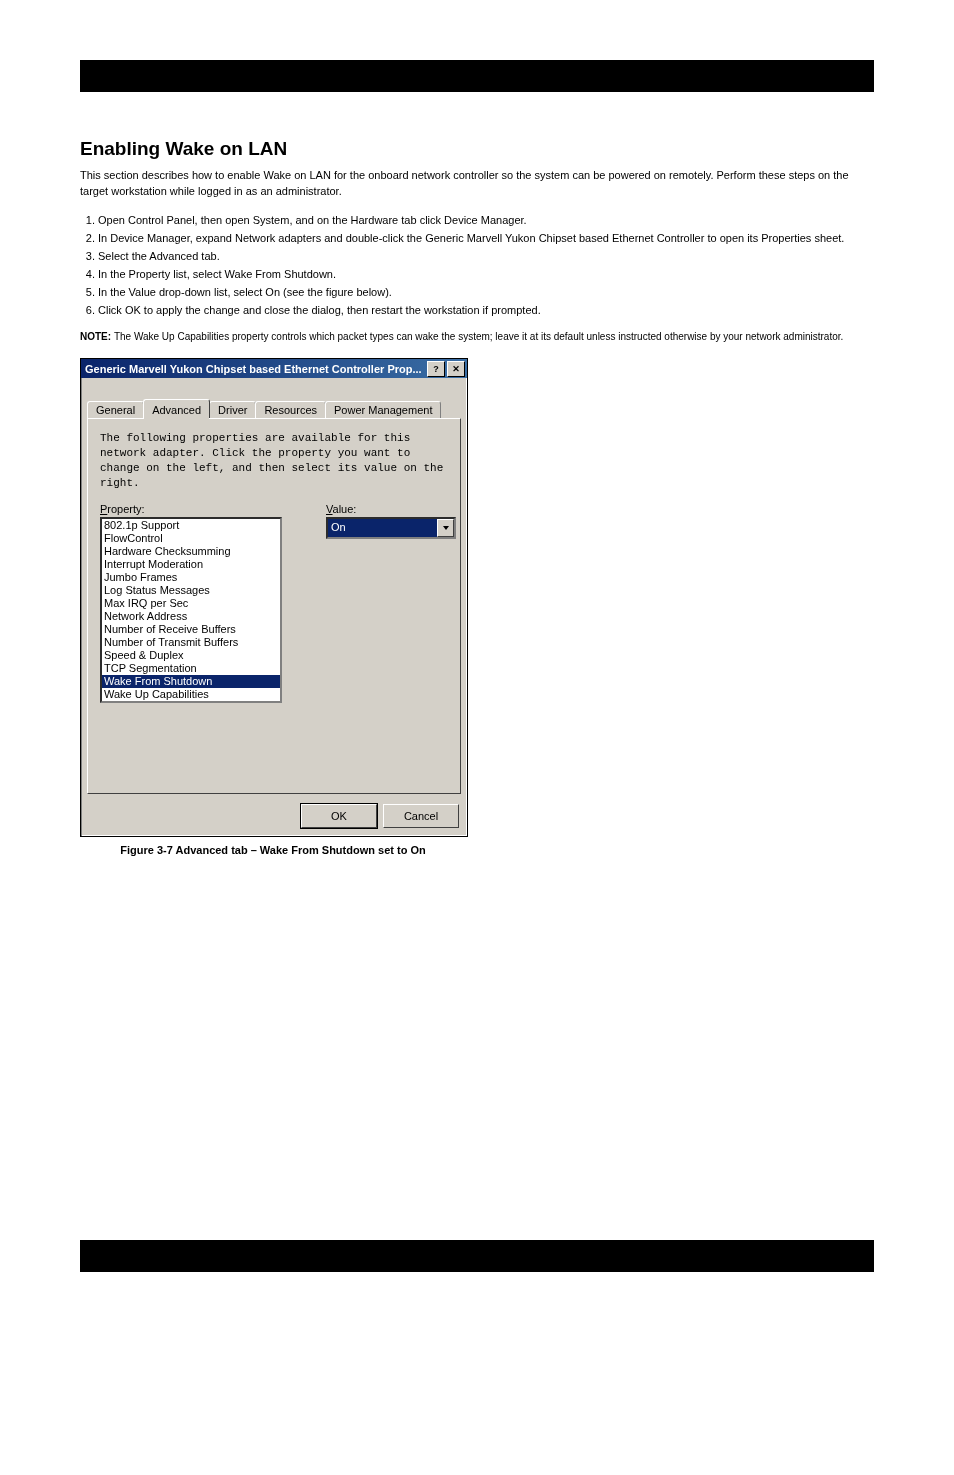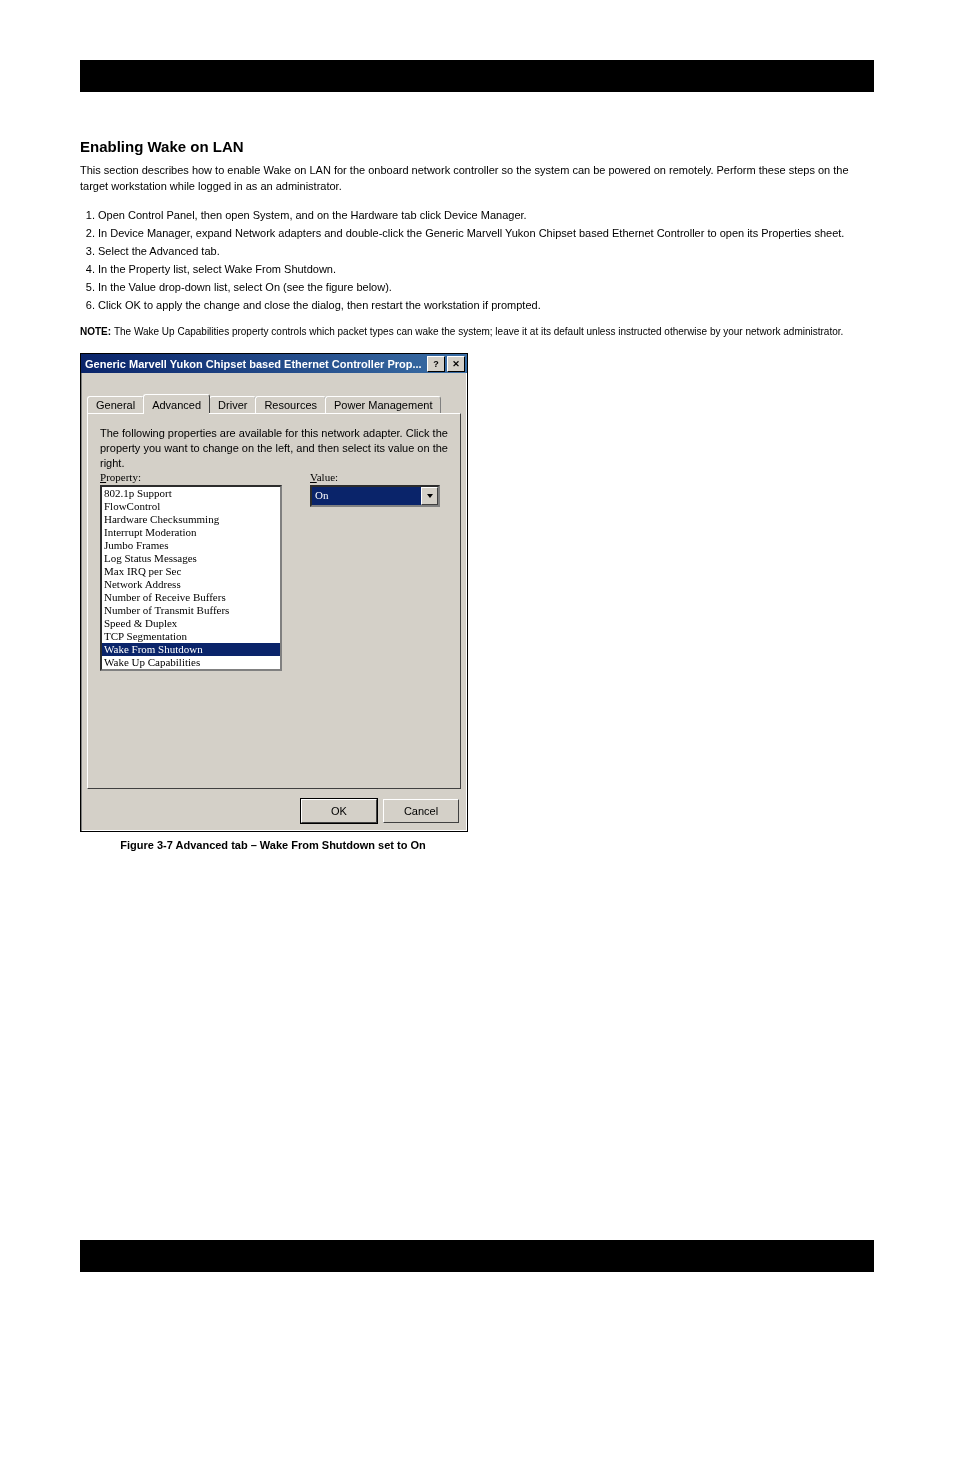--- a/index.html
+++ b/index.html
@@ -2,40 +2,40 @@
 <html><head>
 <meta charset="utf-8">
 <style>
   html,body{margin:0;padding:0;background:#fff;font-family:"Segoe UI",Tahoma,Arial,sans-serif;font-size:11px;color:#000;}
   .page{width:954px;height:1475px;margin:0 auto;background:#fff;position:relative;}
   .top-bar,.bottom-bar{position:absolute;left:80px;right:80px;height:32px;background:#000;}
   .top-bar{top:60px;}
   .bottom-bar{top:1240px;}
   .doc-body{position:absolute;left:80px;top:120px;width:794px;}
   .doc-body p{margin:0 0 14px 0;line-height:1.45;}
-  .doc-body h2{font-size:15px;font-weight:bold;margin:18px 0 8px 0;}
+  .doc-body h2{font-size:19px;font-weight:bold;margin:18px 0 8px 0;}
   .doc-body ol{margin:0 0 14px 18px;padding:0;}
   .doc-body li{margin-bottom:6px;}
   .note{font-size:10px;}
   .note b{font-weight:bold;}
   .figure-caption{font-weight:bold;text-align:center;margin:6px 0 0 0;}
 
   
   .dialog{width:386px;margin:14px 0 6px 0;background:#D4D0C8;border:1px solid #000;box-shadow:1px 1px 0 #808080 inset,-1px -1px 0 #fff inset;}
   .titlebar{height:19px;background:linear-gradient(to right,#0A246A,#3A6EA5);display:flex;align-items:center;justify-content:space-between;padding:0 2px 0 4px;}
   .titlebar-text{color:#fff;font-weight:bold;font-size:11px;white-space:nowrap;overflow:hidden;text-overflow:ellipsis;max-width:340px;}
   .title-btns{display:flex;gap:0;}
   .tbtn{width:16px;height:14px;background:#D4D0C8;border:1px solid #000;border-top-color:#fff;border-left-color:#fff;display:flex;align-items:center;justify-content:center;font-size:9px;font-weight:bold;font-family:Arial;color:#000;margin-left:2px;}
   .tab-strip{display:flex;align-items:flex-end;padding:18px 6px 0 6px;height:22px;}
   .tab{background:#D4D0C8;border:1px solid #808080;border-bottom:none;border-top-left-radius:3px;border-top-right-radius:3px;border-top-color:#fff;border-left-color:#fff;padding:2px 8px;margin-right:-1px;position:relative;}
   .tab.active{background:#D4D0C8;z-index:3;border-right-color:#404040;margin-top:-2px;padding-top:4px;padding-bottom:2px;}
   .tab-panel{background:#D4D0C8;border:1px solid #fff;border-right-color:#404040;border-bottom-color:#404040;margin:0 6px 6px 6px;height:350px;padding:12px;position:relative;}
   .tab.active::after{content:"";position:absolute;left:0;right:0;bottom:-1px;height:1px;background:#D4D0C8;}
-  .desc{line-height:1.35;}
-  .row{display:flex;gap:28px;font-family:Liberation Serif, serif;}
+  .desc{margin-bottom:12px;line-height:1.35;font-family:Liberation Mono, monospace;}
+  .row{display:flex;gap:44px;}
   .col{display:flex;flex-direction:column;}
   .lbl{margin-bottom:2px;}
   .lbl u{text-decoration:underline;}
   .listbox{width:178px;height:182px;background:#fff;border:2px inset #808080;overflow:hidden;}
   .listbox .item{padding:0 2px;line-height:13px;white-space:nowrap;}
   .listbox .item.sel{background:#0A246A;color:#fff;}
   .combo{width:126px;height:18px;display:flex;background:#0A246A;border:2px inset #808080;}
   .combo .val{flex:1;color:#fff;padding:0 3px;line-height:16px;}
   .combo .ddbtn{width:15px;background:#D4D0C8;border:1px solid #fff;border-right-color:#404040;border-bottom-color:#404040;display:flex;align-items:center;justify-content:center;}
   .caret-down{width:0;height:0;border-left:3px solid transparent;border-right:3px solid transparent;border-top:4px solid #000;}

